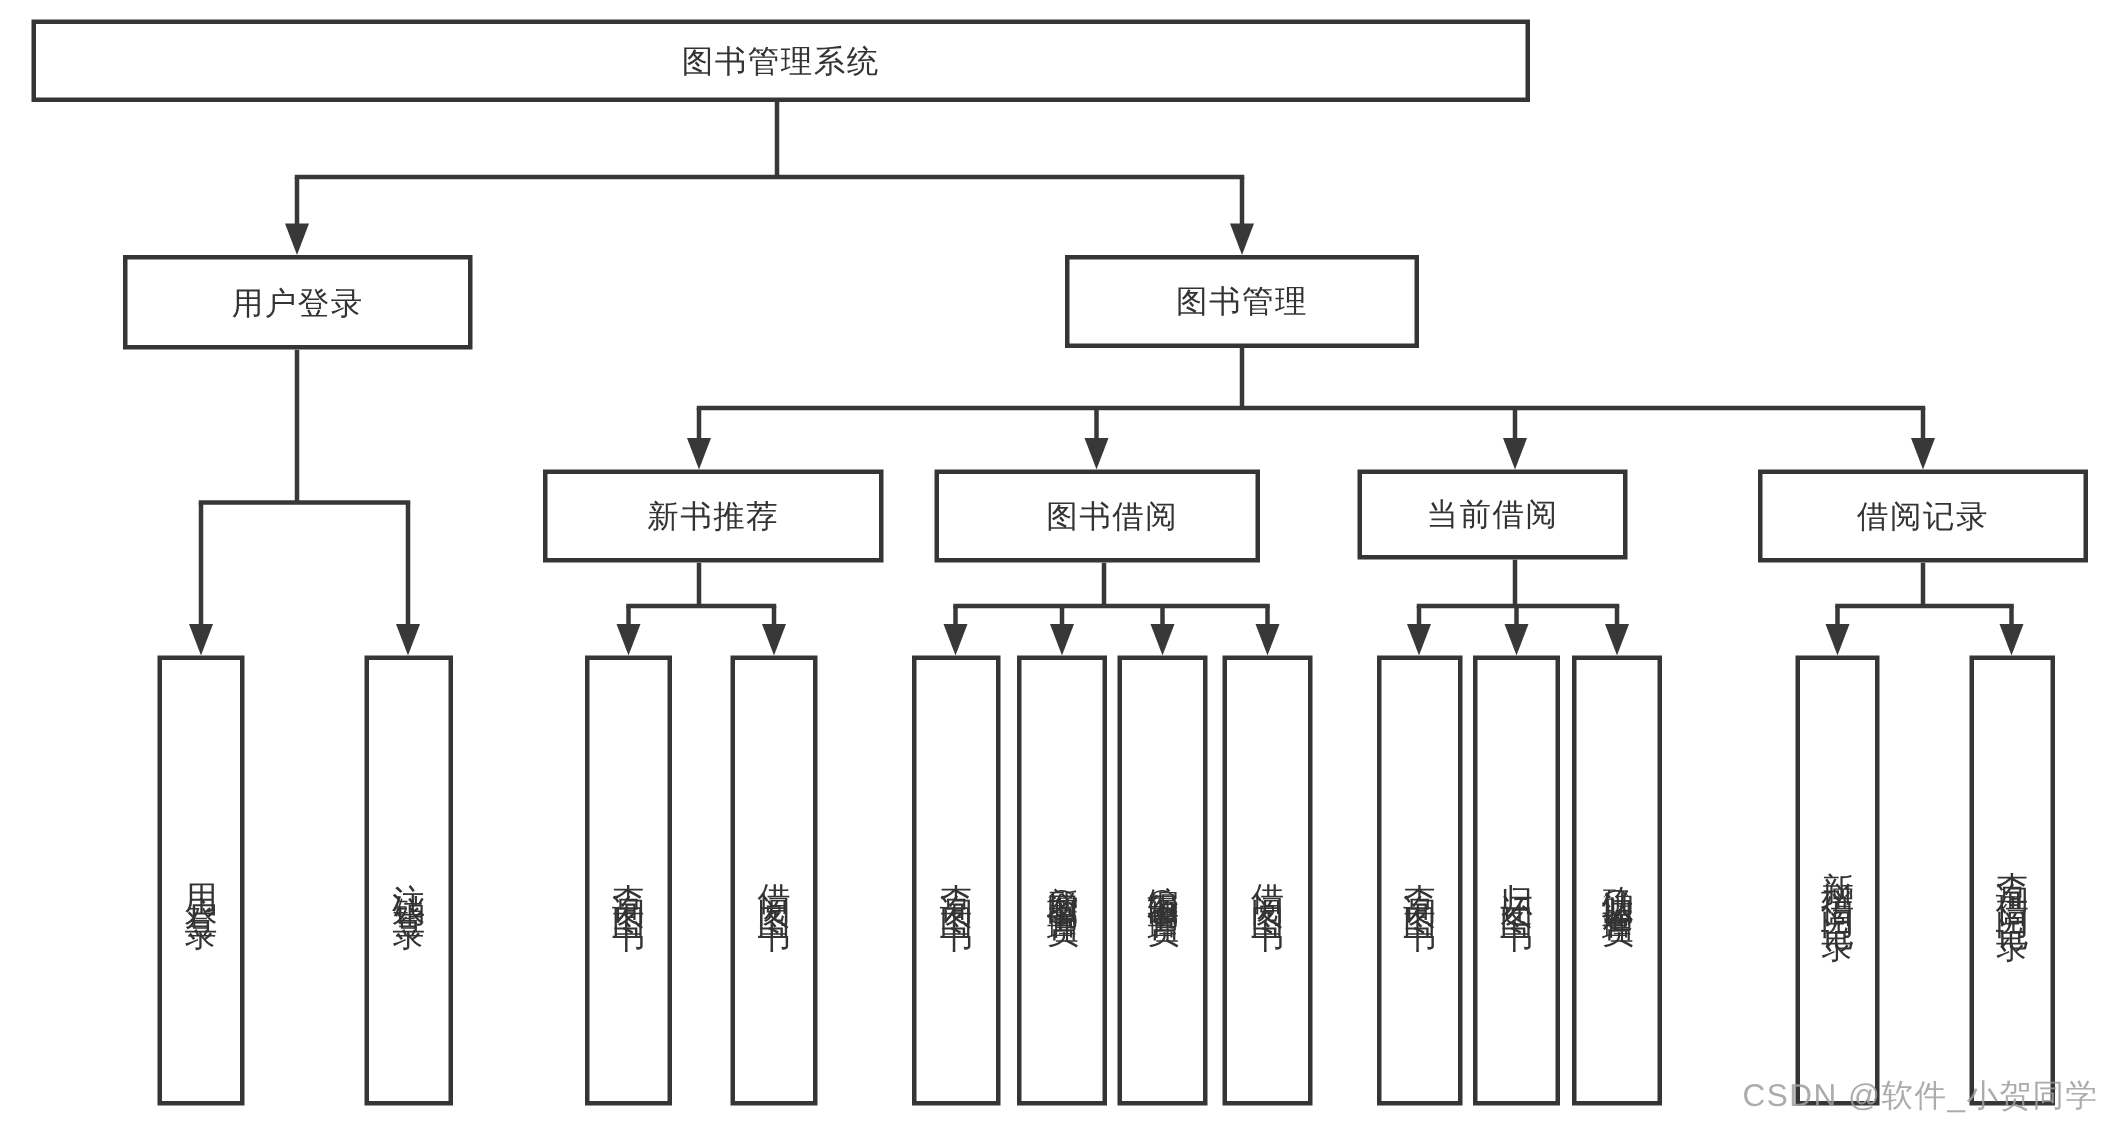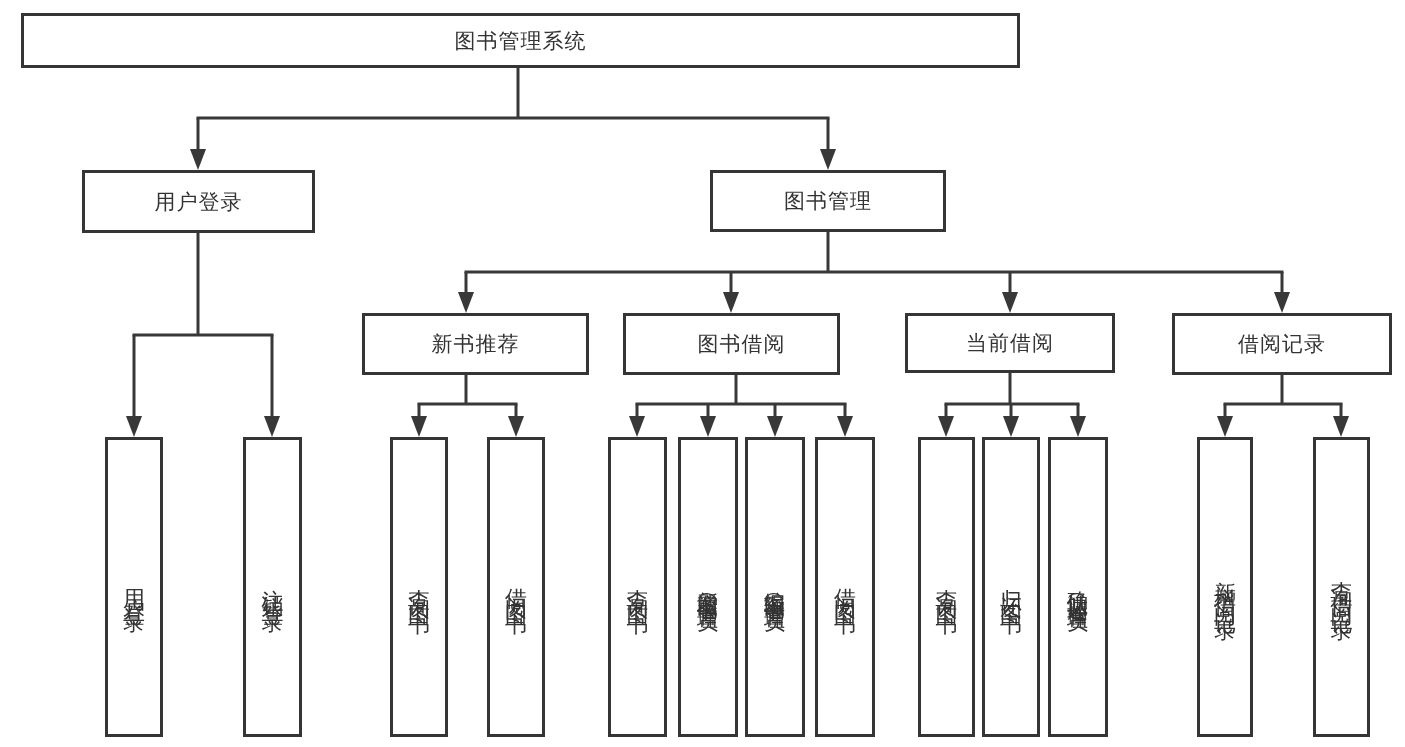--- a/index.html
+++ b/index.html
@@ -116,21 +116,21 @@
       </div>
       <div class="node h" style="left: 710px; top: 170px; width: 236px; height: 62px;">
         <span class="lbl">图书管理</span>
       </div>
       <div class="node h" style="left: 362px; top: 313px; width: 227px; height: 62px;">
         <span class="lbl">新书推荐</span>
       </div>
       <div class="node h" style="left: 623px; top: 313px; width: 217px; height: 62px; padding-left: 20px;">
         <span class="lbl">图书借阅</span>
       </div>
-      <div class="node h" style="left: 905px; top: 313px; width: 210px; height: 60px;">
+      <div class="node h" style="left: 905px; top: 313px; width: 180px; height: 60px;">
         <span class="lbl">当前借阅</span>
       </div>
       <div class="node h" style="left: 1172px; top: 313px; width: 220px; height: 62px;">
         <span class="lbl">借阅记录</span>
       </div>
       <div class="node v" style="left: 105px; top: 437px; width: 58px; height: 300px;">
         <span class="lbl">用户登录</span>
       </div>
       <div class="node v" style="left: 243px; top: 437px; width: 59px; height: 300px;">
         <span class="lbl">注销登录</span>
@@ -162,13 +162,14 @@
       <div class="node v long" style="left: 1048px; top: 437px; width: 60px; height: 300px;">
         <span class="lbl">确认归还（管理员）</span>
       </div>
       <div class="node v" style="left: 1197px; top: 437px; width: 56px; height: 300px;">
         <span class="lbl">新增借阅记录</span>
       </div>
       <div class="node v" style="left: 1313px; top: 437px; width: 57px; height: 300px;">
         <span class="lbl">查询借阅记录</span>
       </div>
     </div>
+  <div id="watermark">CSDN @软件_小贺同学</div>
 </div>
 
 </body></html>

